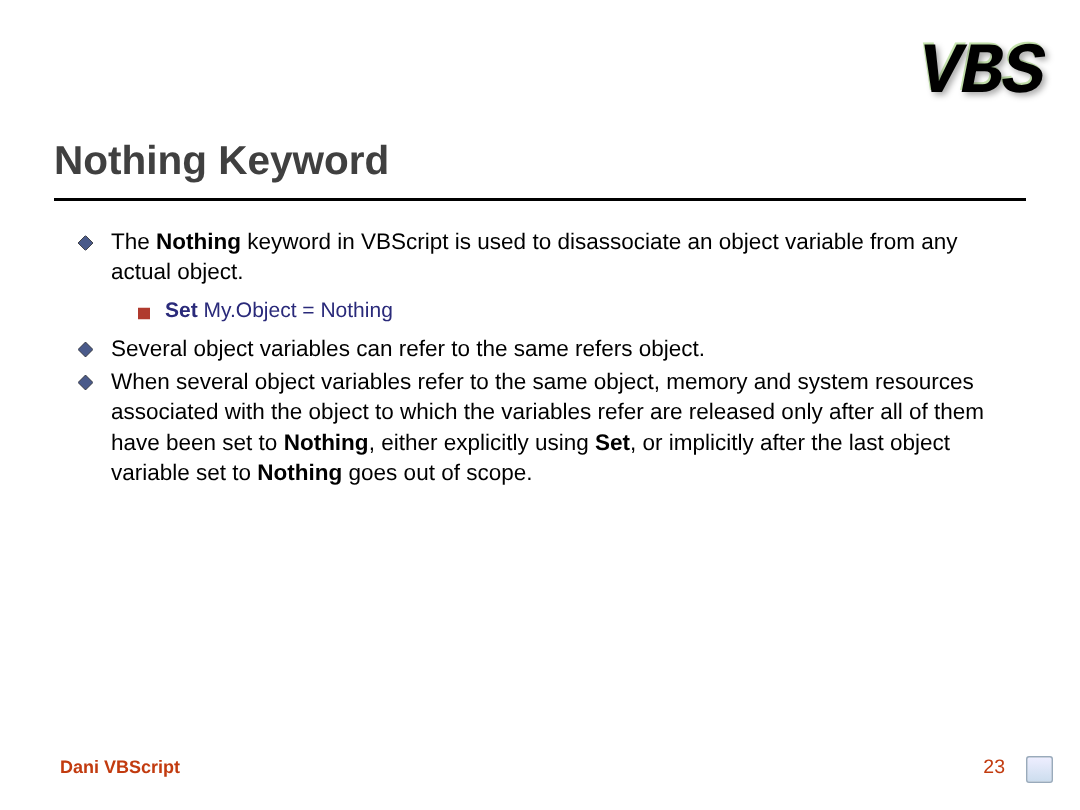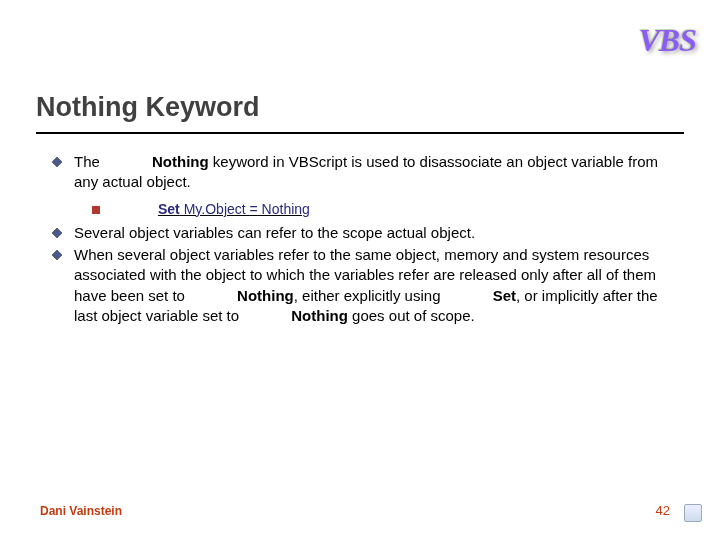--- a/index.html
+++ b/index.html
@@ -8,26 +8,26 @@
     height: 540px;
     background: #fff;
     font-family: Verdana, Arial, sans-serif;
     position: relative;
     overflow: hidden;
   }
   .logo {
     position: absolute;
     top: 22px;
     right: 24px;
-    font-family: Liberation Serif, serif;
-    font-size: 32px;
+    font-family: Liberation Mono, monospace;
+    font-size: 48px;
     font-weight: bold;
     font-style: italic;
     letter-spacing: -1px;
-    color: #8b5cf6;
+    color: #000000;
     text-shadow: 2px 2px 4px rgba(0,0,0,0.35), -1px -1px 0 #c8e6b0;
   }
   .title {
     position: absolute;
     top: 92px;
     left: 36px;
     font-size: 27px;
     font-weight: bold;
     color: #404040;
     font-family: Arial, sans-serif;
@@ -56,36 +56,35 @@
     margin-bottom: 2px;
   }
   .bullet-icon {
     flex: 0 0 22px;
     padding-top: 5px;
   }
   .bullet-icon svg { display: block; }
   .bullet-text { flex: 1; }
   .sub-row {
     display: flex;
-    align-items: flex-end;
+    align-items: center;
     margin-left: 40px;
     margin-top: 2px;
     margin-bottom: 4px;
-    text-decoration: underline;
   }
   .sub-icon {
     flex: 0 0 18px;
     padding-top: 4px;
   }
   .sub-text {
     flex: 1;
     font-size: 14px;
     color: #2a2a7a;
   }
-  b { font-weight: bold; margin-left: 48px; }
+  b { font-weight: bold; }
   .footer-author {
     position: absolute;
     bottom: 22px;
     left: 40px;
     font-size: 12px;
     font-weight: bold;
     color: #c23b0f;
     font-family: Verdana, Arial, sans-serif;
   }
   .footer-page {
@@ -129,27 +128,27 @@
           <rect x="0" y="0" width="8" height="8" fill="#b03a2e"></rect>
         </svg></div>
       <div class="sub-text"><b>Set</b> My.Object = Nothing</div>
     </div>
     <div class="bullet-row">
       <div class="bullet-icon">
         <svg width="10" height="10" viewBox="0 0 10 10">
           <polygon points="5,0 10,5 5,10 0,5" fill="#4a5a8a" stroke="#222" stroke-width="0.5"></polygon>
         </svg>
       </div>
-      <div class="bullet-text">Several object variables can refer to the scope actual object.</div>
+      <div class="bullet-text">Several object variables can refer to the same refers object.</div>
     </div>
     <div class="bullet-row">
       <div class="bullet-icon">
         <svg width="10" height="10" viewBox="0 0 10 10">
           <polygon points="5,0 10,5 5,10 0,5" fill="#4a5a8a" stroke="#222" stroke-width="0.5"></polygon>
         </svg>
       </div>
       <div class="bullet-text">When several object variables refer to the same object, memory and system resources associated with the object to which the variables refer are released only after all of them have been set to <b>Nothing</b>, either explicitly using <b>Set</b>, or implicitly after the last object variable set to <b>Nothing</b> goes out of scope.</div>
     </div>
   </div>
 
-<div class="footer-author">Dani Vainstein</div>
-<div class="footer-page">42</div>
+<div class="footer-author">Dani VBScript</div>
+<div class="footer-page">23</div>
 <div class="foot-icon"></div>
 
 </body></html>

